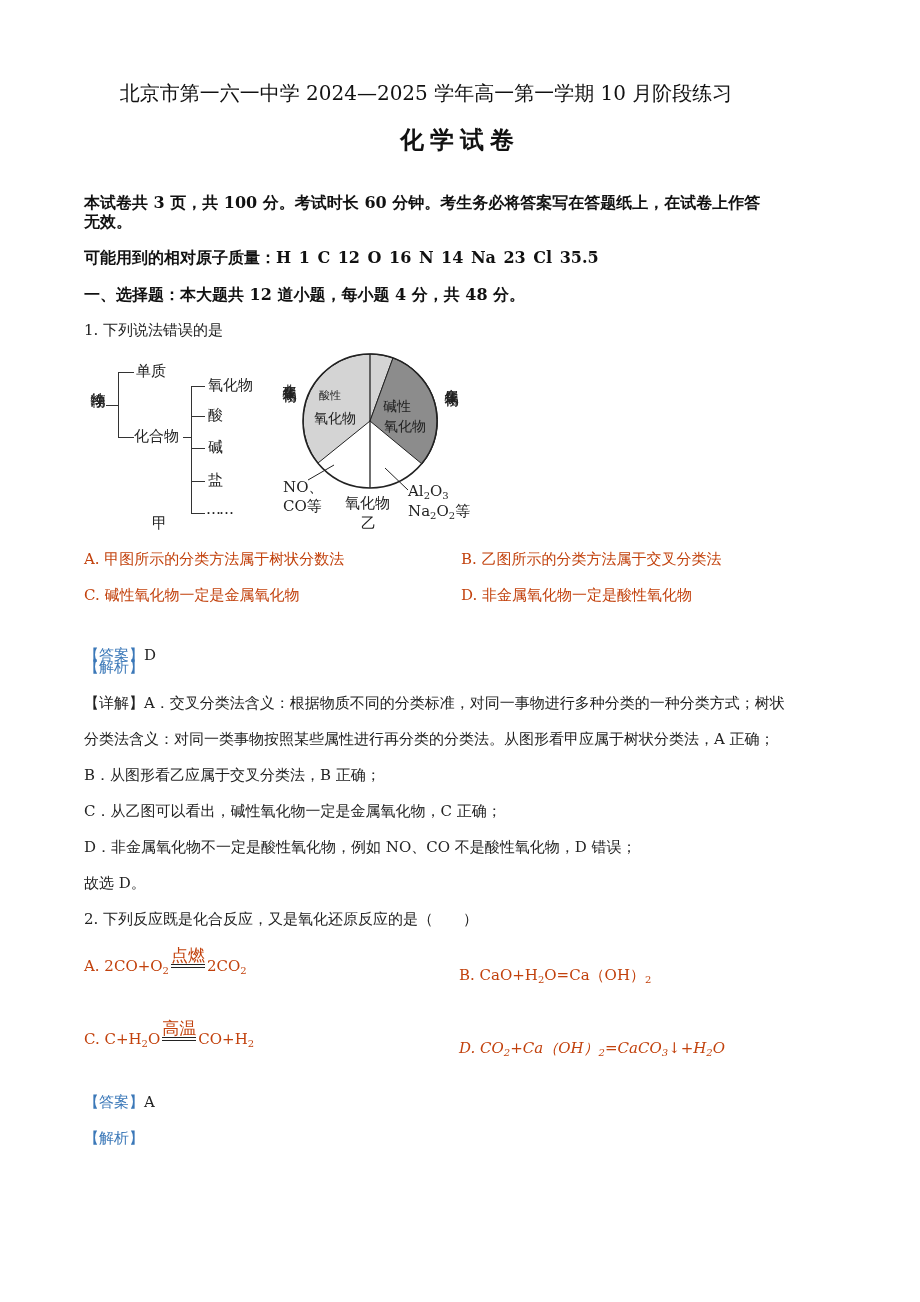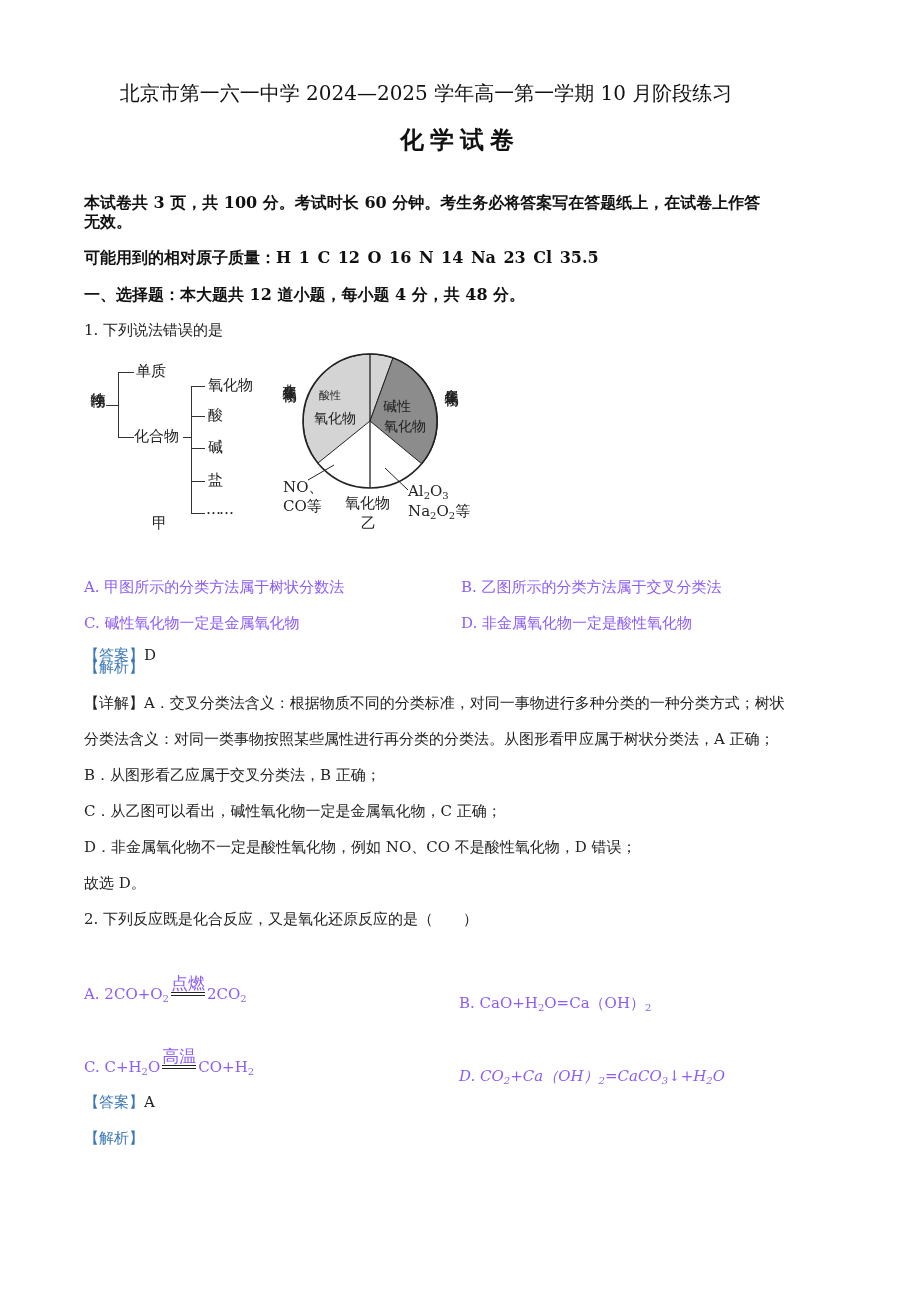--- a/index.html
+++ b/index.html
@@ -14,21 +14,21 @@
     font-size: 20px; letter-spacing: 0px; color: #111;
   }
   .subject-title {
     left: 0; width: 920px; top: 124px; text-align: center;
     font-size: 24px; font-weight: bold; letter-spacing: 6px;
     font-family: "DejaVu Sans", sans-serif;
   }
   .bold-line { font-size: 16px; font-weight: bold; left: 84px; }
   .norm { font-size: 15px; left: 84px; color: #222; }
   .tag { color: #3b78b8; }
-  .opt { font-size: 15px; color: #8b5cf6; margin-top: 28px; }
+  .opt { font-size: 15px; color: #c2410c; }
   sub { font-size: 10px; vertical-align: -3px; line-height: 0; }
   .cond {
     display: inline-block; position: relative; vertical-align: bottom;
     text-align: center; margin: 0 2px;
   }
   .cond .over { display: block; font-size: 17px; line-height: 18px; }
   .cond .eq {
     display: block; border-top: 1px solid #222; border-bottom: 1px solid #222;
     height: 2px; margin-bottom: 7px;
   }

